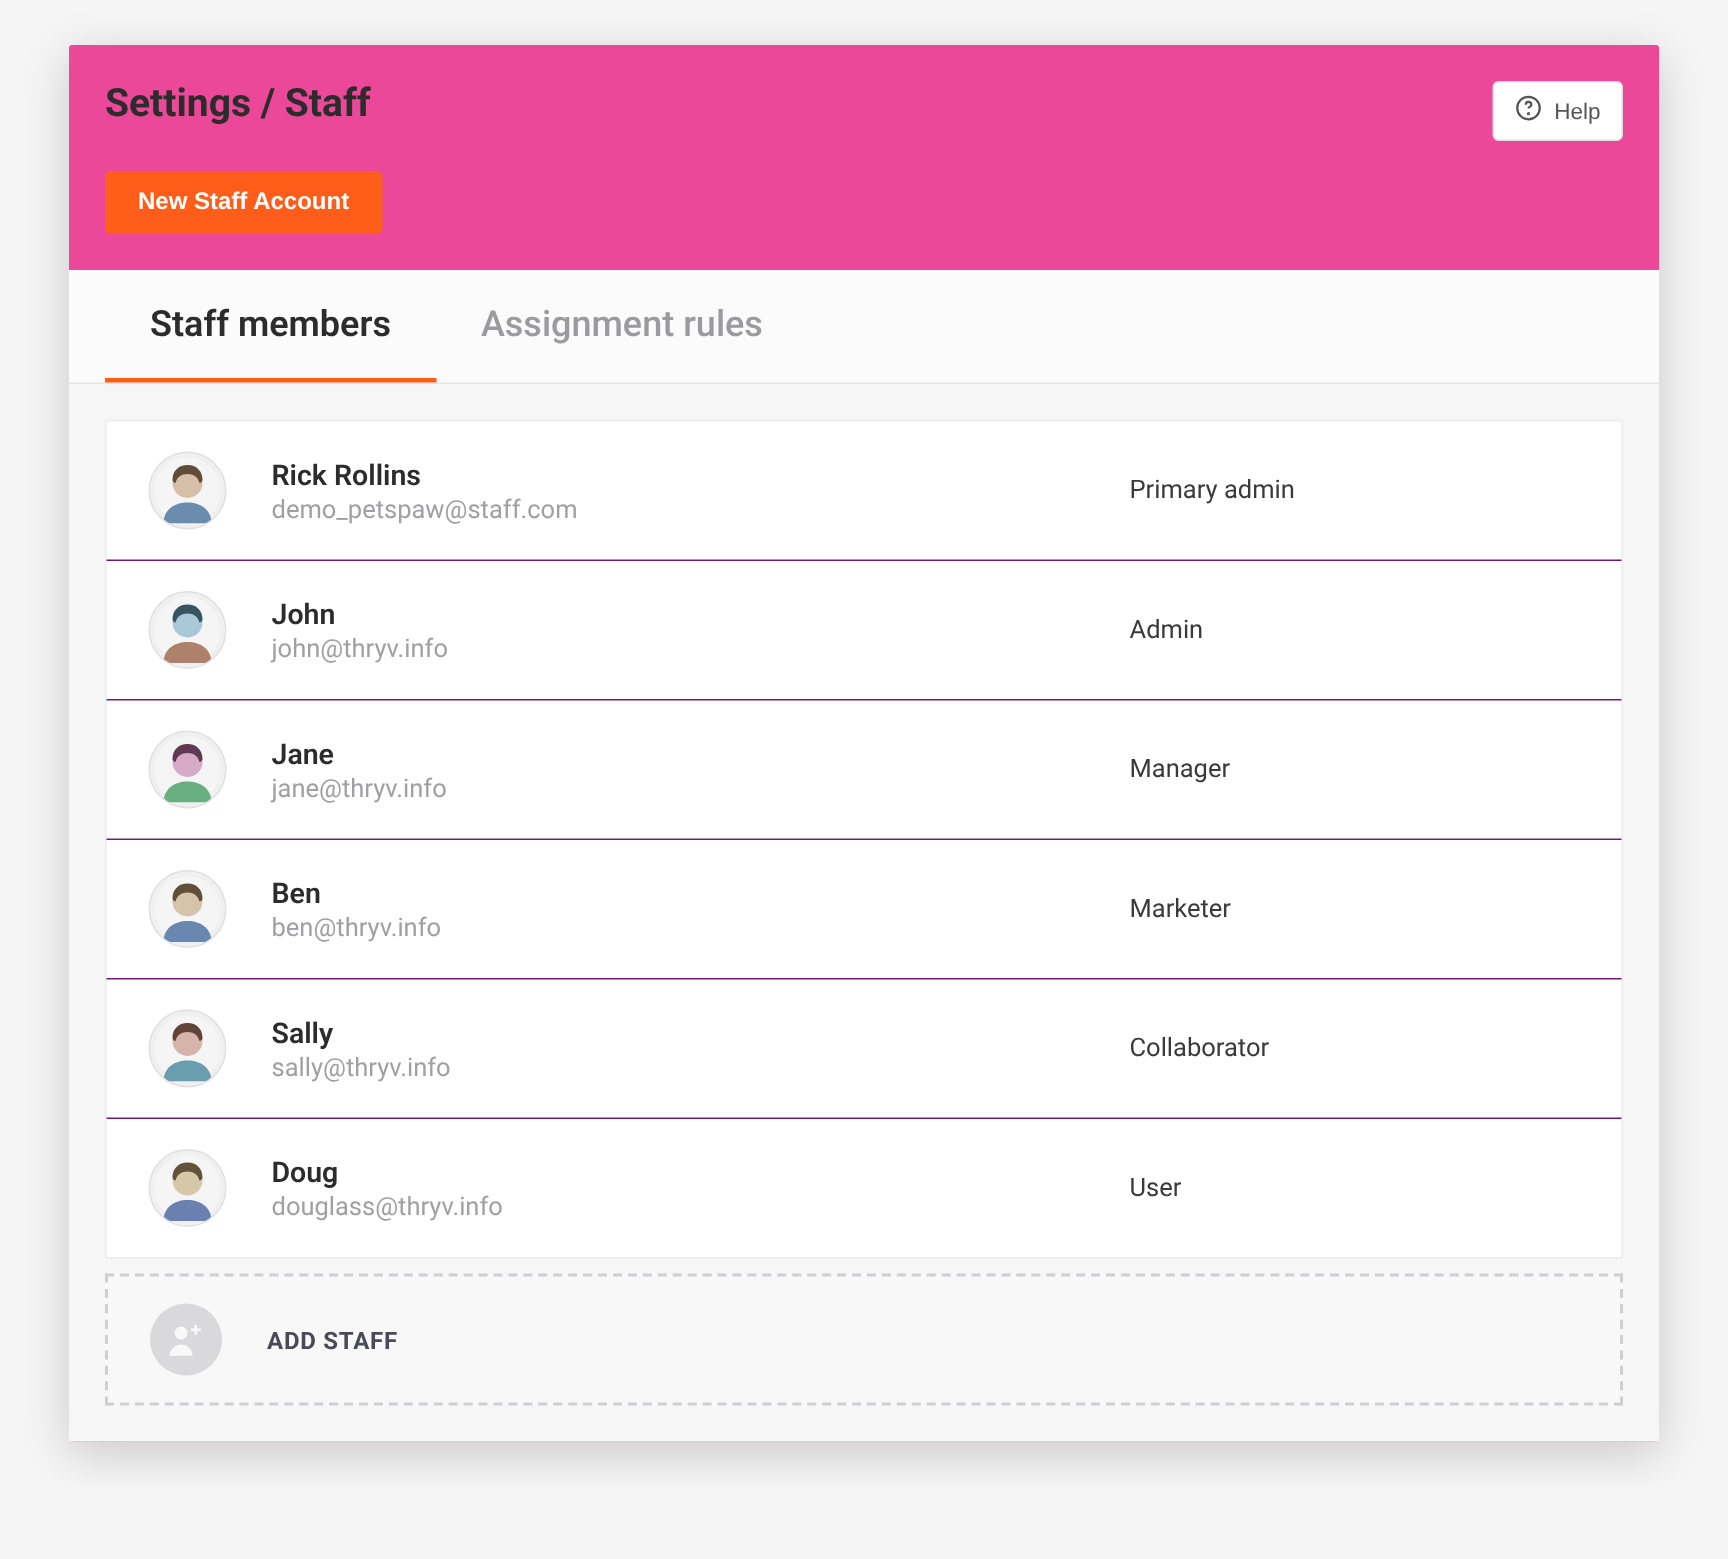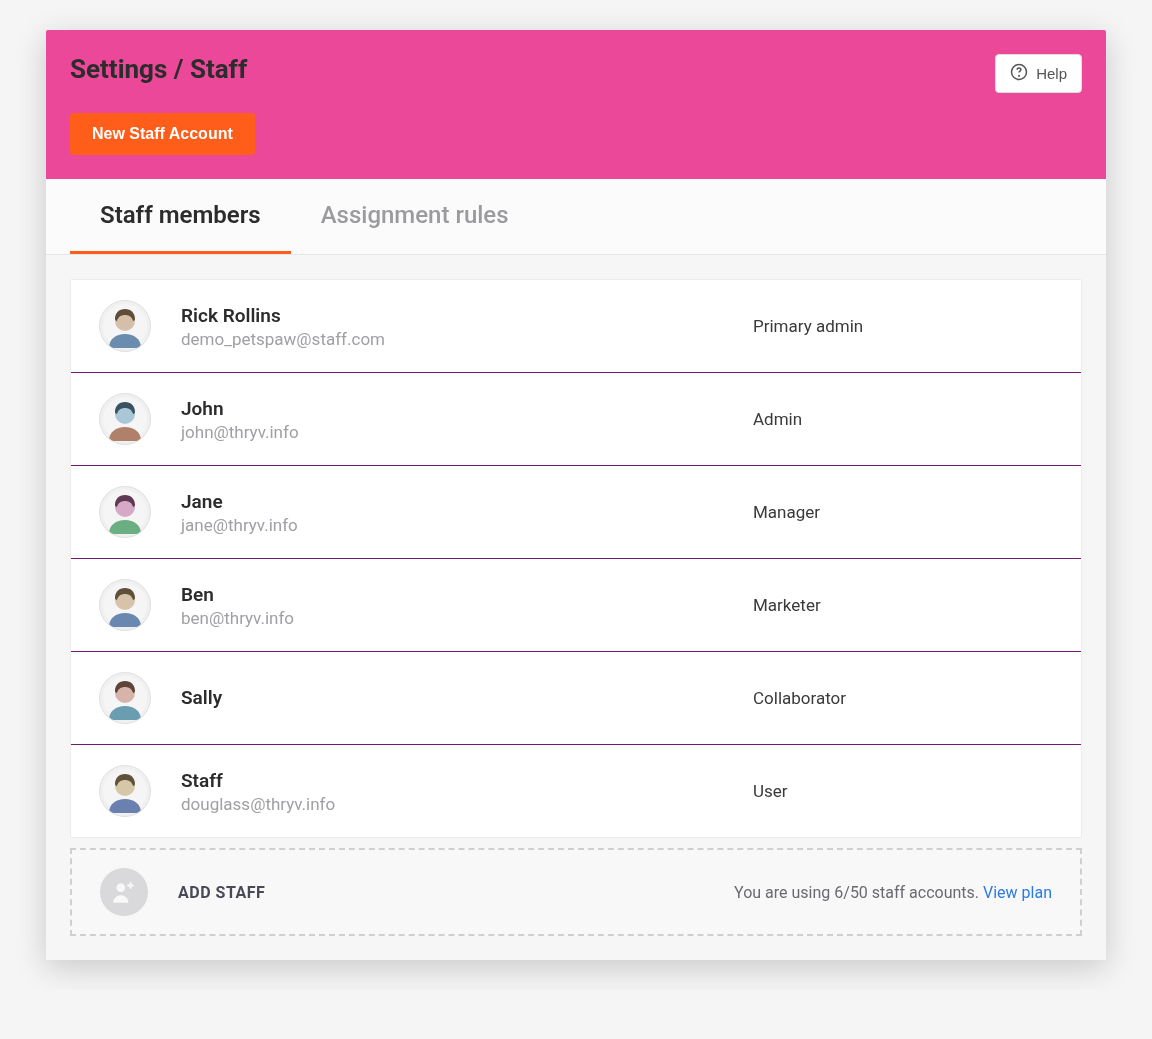--- a/index.html
+++ b/index.html
@@ -258,50 +258,48 @@
     <div class="avatar">
             <svg viewBox="0 0 44 44">
     <circle cx="22" cy="22" r="22" fill="#f5f5f5"></circle>
     <path d="M6 44c0-9 7-14 16-14s16 5 16 14" fill="hsl(195,30%,55%)"></path>
     <circle cx="22" cy="17" r="10" fill="hsl(15,35%,75%)"></circle>
     <path d="M12 15c0-6 4-10 10-10s10 4 10 10c0 1-1 2-2 2-1-4-4-6-8-6s-7 2-8 6c-1 0-2-1-2-2z" fill="hsl(15,25%,30%)"></path>
   </svg>
           </div>
     <div class="staff-info">
       <div class="staff-name">Sally</div>
+      <div class="staff-email">sally@thryv.info</div>
     </div>
     <div class="staff-role">Collaborator</div>
   </div>
         <div class="staff-row">
     <div class="avatar">
             <svg viewBox="0 0 44 44">
     <circle cx="22" cy="22" r="22" fill="#f5f5f5"></circle>
     <path d="M6 44c0-9 7-14 16-14s16 5 16 14" fill="hsl(220,30%,55%)"></path>
     <circle cx="22" cy="17" r="10" fill="hsl(40,35%,75%)"></circle>
     <path d="M12 15c0-6 4-10 10-10s10 4 10 10c0 1-1 2-2 2-1-4-4-6-8-6s-7 2-8 6c-1 0-2-1-2-2z" fill="hsl(40,25%,30%)"></path>
   </svg>
           </div>
     <div class="staff-info">
-      <div class="staff-name">Staff</div>
+      <div class="staff-name">Doug</div>
       <div class="staff-email">douglass@thryv.info</div>
     </div>
     <div class="staff-role">User</div>
   </div>
       </div>
 
     <div class="add-staff-row">
       <div class="add-avatar">
         <svg viewBox="0 0 24 24">
           <circle cx="9" cy="8" r="4"></circle>
           <path d="M2 22c0-4 3-7 7-7s7 3 7 7"></path>
           <circle cx="18" cy="6" r="5" fill="#d9d9db"></circle>
           <path d="M18 3v6M15 6h6" stroke="#f8f8f9" stroke-width="1.8"></path>
         </svg>
       </div>
       <div class="add-label">ADD STAFF</div>
-      <div class="usage">
-        <span>You are using 6/50 staff accounts. </span><a>View plan</a>
-      </div>
     </div>
 
   </div>
 
 </div>
 
 </body></html>

